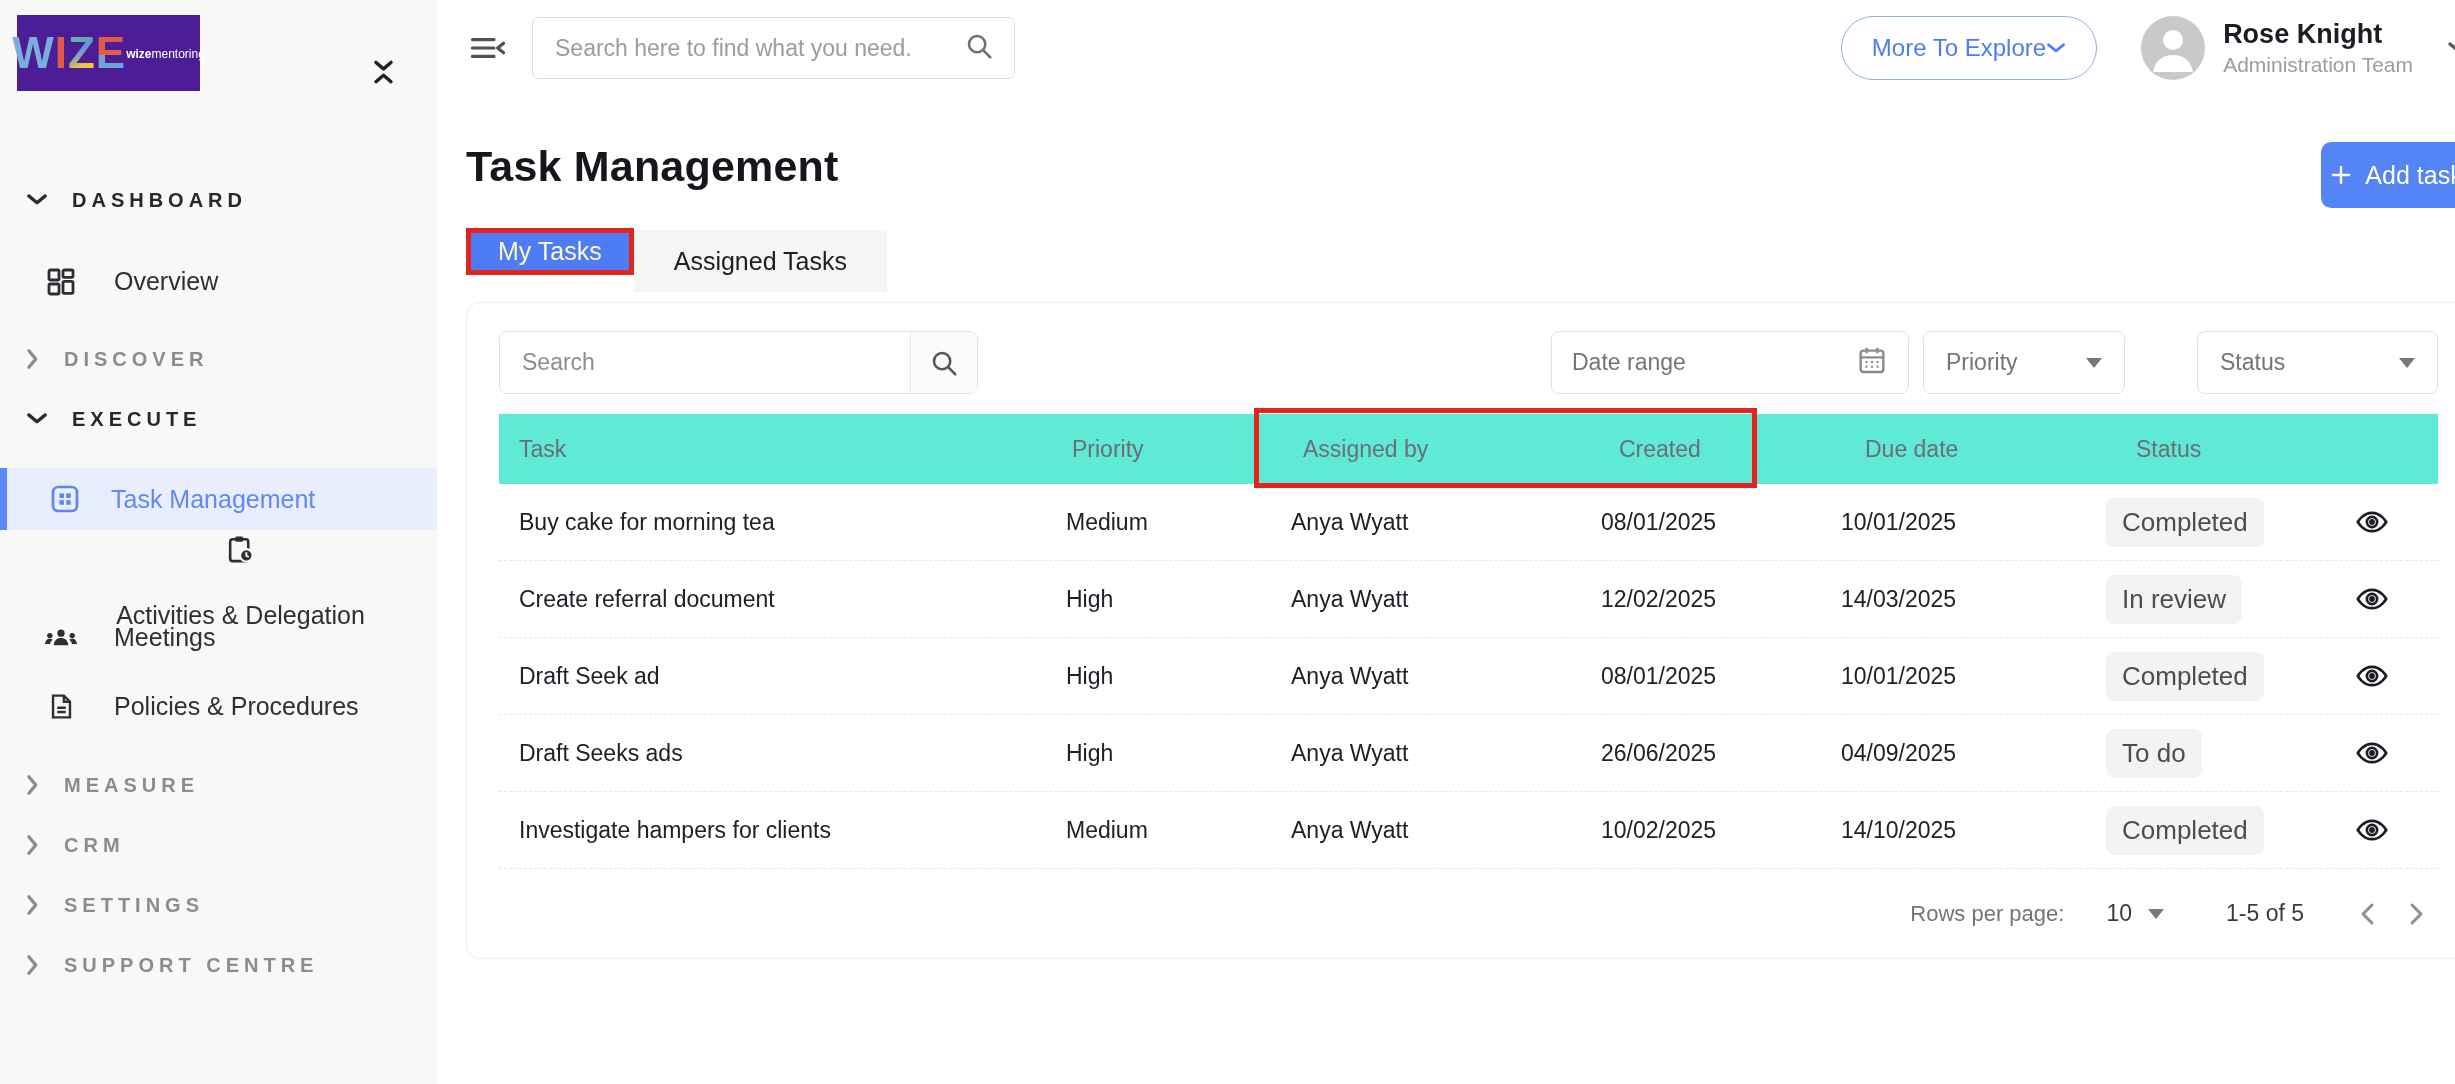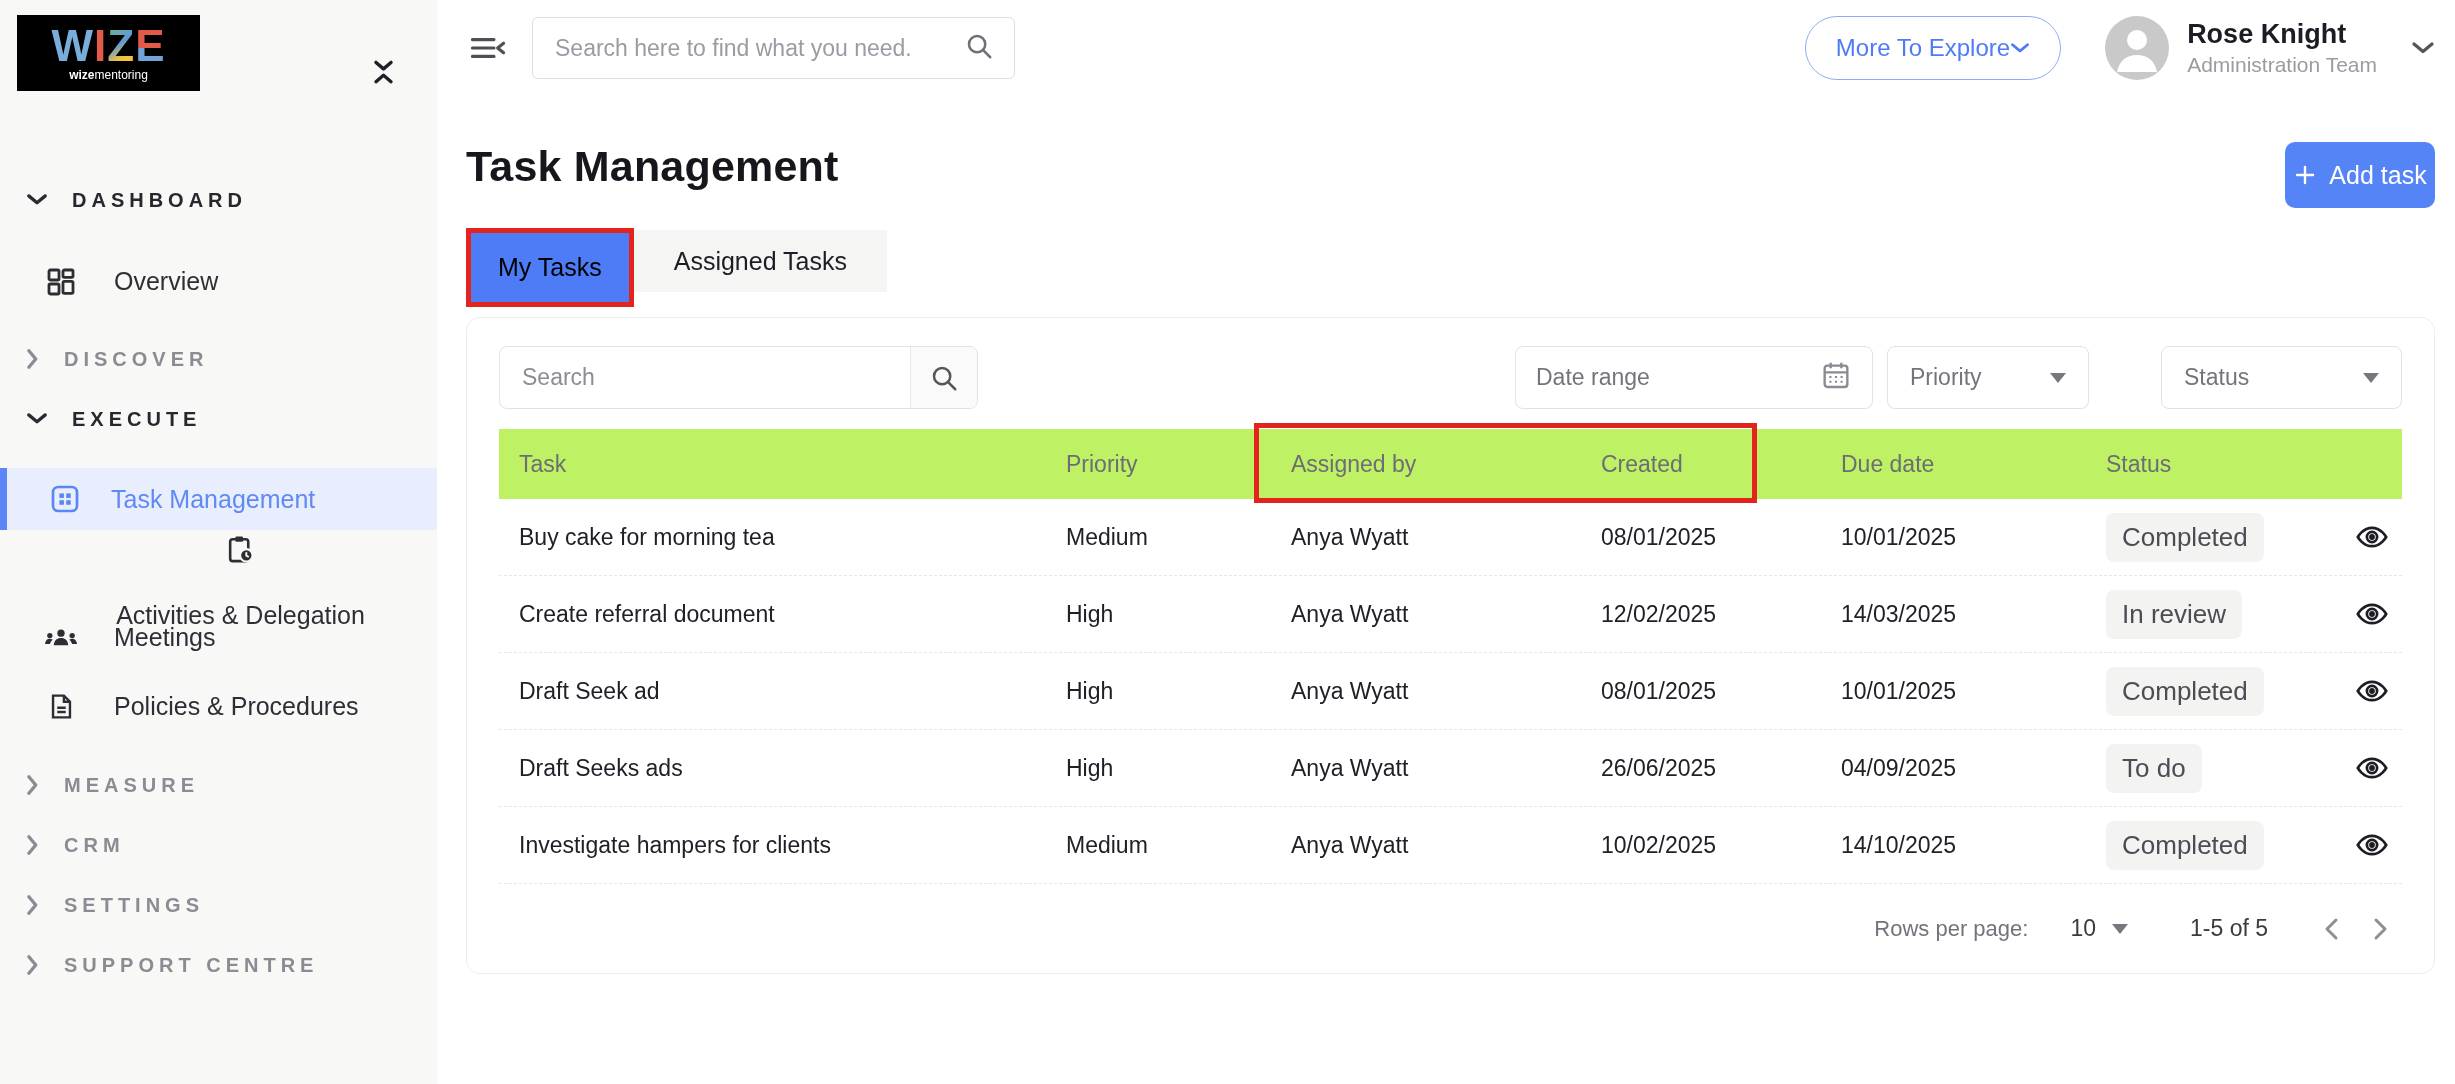--- a/index.html
+++ b/index.html
@@ -1,22 +1,22 @@
 <!DOCTYPE html>
 <html><head>
 <meta charset="utf-8">
 <style>
   html,body{margin:0;padding:0;background:#fff;}
   body{font-family:"Liberation Sans", sans-serif; width:2455px; height:1084px; overflow:hidden;}
   .app{width:2455px;height:1084px;display:flex;overflow:hidden;}
 
   
   .sidebar{width:437px;min-width:437px;background:#f8f8f7;position:relative;height:100%;}
-  .logo{position:absolute;left:17px;top:15px;width:183px;height:76px;background:#000000;
-        display:flex;flex-direction:column;align-items:center;justify-content:center;}
+  .logo{position:absolute;left:17px;top:15px;width:183px;height:76px;background:#4c1d95;
+        display:flex;align-items:center;justify-content:center;}
   .logo-letters{font-weight:800;font-size:44px;line-height:0.95;letter-spacing:1px;}
   .lw{color:#79aeda;}
   .li{color:#e25b49;}
   .lz{color:#f2c43d;background:linear-gradient(150deg,#6cba8e 10%,#5f98d8 45%,#f2c43d 70%);
       -webkit-background-clip:text;background-clip:text;-webkit-text-fill-color:transparent;}
   .le{color:#e25b49;background:linear-gradient(180deg,#e25b49 55%,#6ea4d8 56%);
       -webkit-background-clip:text;background-clip:text;-webkit-text-fill-color:transparent;}
   .logo-sub{font-size:12px;color:#fff;margin-top:2px;line-height:1;}
   .logo-sub b{font-weight:700;}
   .sidebar-collapse{position:absolute;left:370px;top:56px;cursor:pointer;}
@@ -55,21 +55,21 @@
   .user-caret{margin-left:34px;display:flex;align-items:center;cursor:pointer;color:#55555c;}
 
   
   .content{padding:0 22px 0 29px;}
   .title-row{margin-top:46px;display:flex;justify-content:space-between;align-items:flex-start;}
   h1{margin:0;font-size:43px;font-weight:700;color:#16161d;letter-spacing:0.2px;}
   .add-task{width:150px;height:66px;background:#5584f7;border:none;border-radius:10px;color:#fff;
             font-size:25px;display:flex;align-items:center;justify-content:center;gap:12px;cursor:pointer;}
 
   .tabs{margin-top:20px;display:flex;align-items:flex-start;}
-  .tab-active{box-sizing:border-box;height:79px;padding:0 27px;background:#4e7cf6;color:#000000;
+  .tab-active{box-sizing:border-box;height:47px;padding:0 27px;background:#4e7cf6;color:#fef9c3;
               border:5px solid #e3231e;font-size:25px;display:flex;align-items:center;cursor:pointer;}
   .tab{box-sizing:border-box;height:62px;margin-top:2px;padding:0 40px;background:#f5f5f4;color:#1d1d25;
        font-size:25px;display:flex;align-items:center;cursor:pointer;}
 
   .card{margin-top:10px;border:1px solid #ececee;border-radius:14px;height:657px;box-sizing:border-box;
         padding:28px 32px 0;position:relative;background:#fff;}
 
   .filters{display:flex;align-items:center;height:63px;}
   .f-search{width:479px;height:63px;border:1px solid #e2e2e6;border-radius:8px;display:flex;
             overflow:hidden;box-sizing:border-box;background:#fff;}
@@ -79,23 +79,23 @@
                 align-items:center;justify-content:center;cursor:pointer;}
   .f-date{width:358px;height:63px;border:1px solid #e2e2e6;border-radius:8px;display:flex;align-items:center;
           justify-content:space-between;padding:0 20px;box-sizing:border-box;color:#74747c;font-size:23px;cursor:pointer;}
   .f-select{height:63px;border:1px solid #e2e2e6;border-radius:8px;display:flex;align-items:center;
             justify-content:space-between;padding:0 22px;box-sizing:border-box;color:#74747c;font-size:23px;cursor:pointer;}
   .f-priority{width:202px;margin-left:14px;}
   .f-status{width:241px;margin-left:72px;}
   .caret-down{width:0;height:0;border-left:8px solid transparent;border-right:8px solid transparent;
               border-top:10px solid #77777e;}
 
-  .thead{margin-top:20px;height:70px;background:#bef264;display:grid;
+  .thead{margin-top:20px;height:70px;background:#5eead4;display:grid;
          grid-template-columns:547px 225px 310px 240px 265px 236px 60px;
-         align-items:center;color:#6d6d76;font-size:23px;position:relative;padding-left:20px;box-sizing:border-box;}
+         align-items:center;color:#6d6d76;font-size:23px;position:relative;padding-left:20px;box-sizing:border-box;gap:6px;}
   .annotation-box{position:absolute;left:755px;top:-6px;width:503px;height:80px;border:5px solid #e3231e;
                   box-sizing:border-box;pointer-events:none;}
   .trow{height:77px;display:grid;grid-template-columns:547px 225px 310px 240px 265px 236px 60px;
         align-items:center;font-size:23px;color:#202028;border-bottom:1px dashed #e7e7ea;
         padding-left:20px;box-sizing:border-box;}
   .chip{display:inline-block;background:#f3f3f2;color:#4c4c54;font-size:26px;padding:9px 16px;border-radius:8px;}
   .eye-cell{display:flex;justify-content:center;}
   .eye-btn{background:none;border:none;padding:0;cursor:pointer;display:flex;align-items:center;}
 
   .pagination{height:89px;display:flex;align-items:center;justify-content:flex-end;

